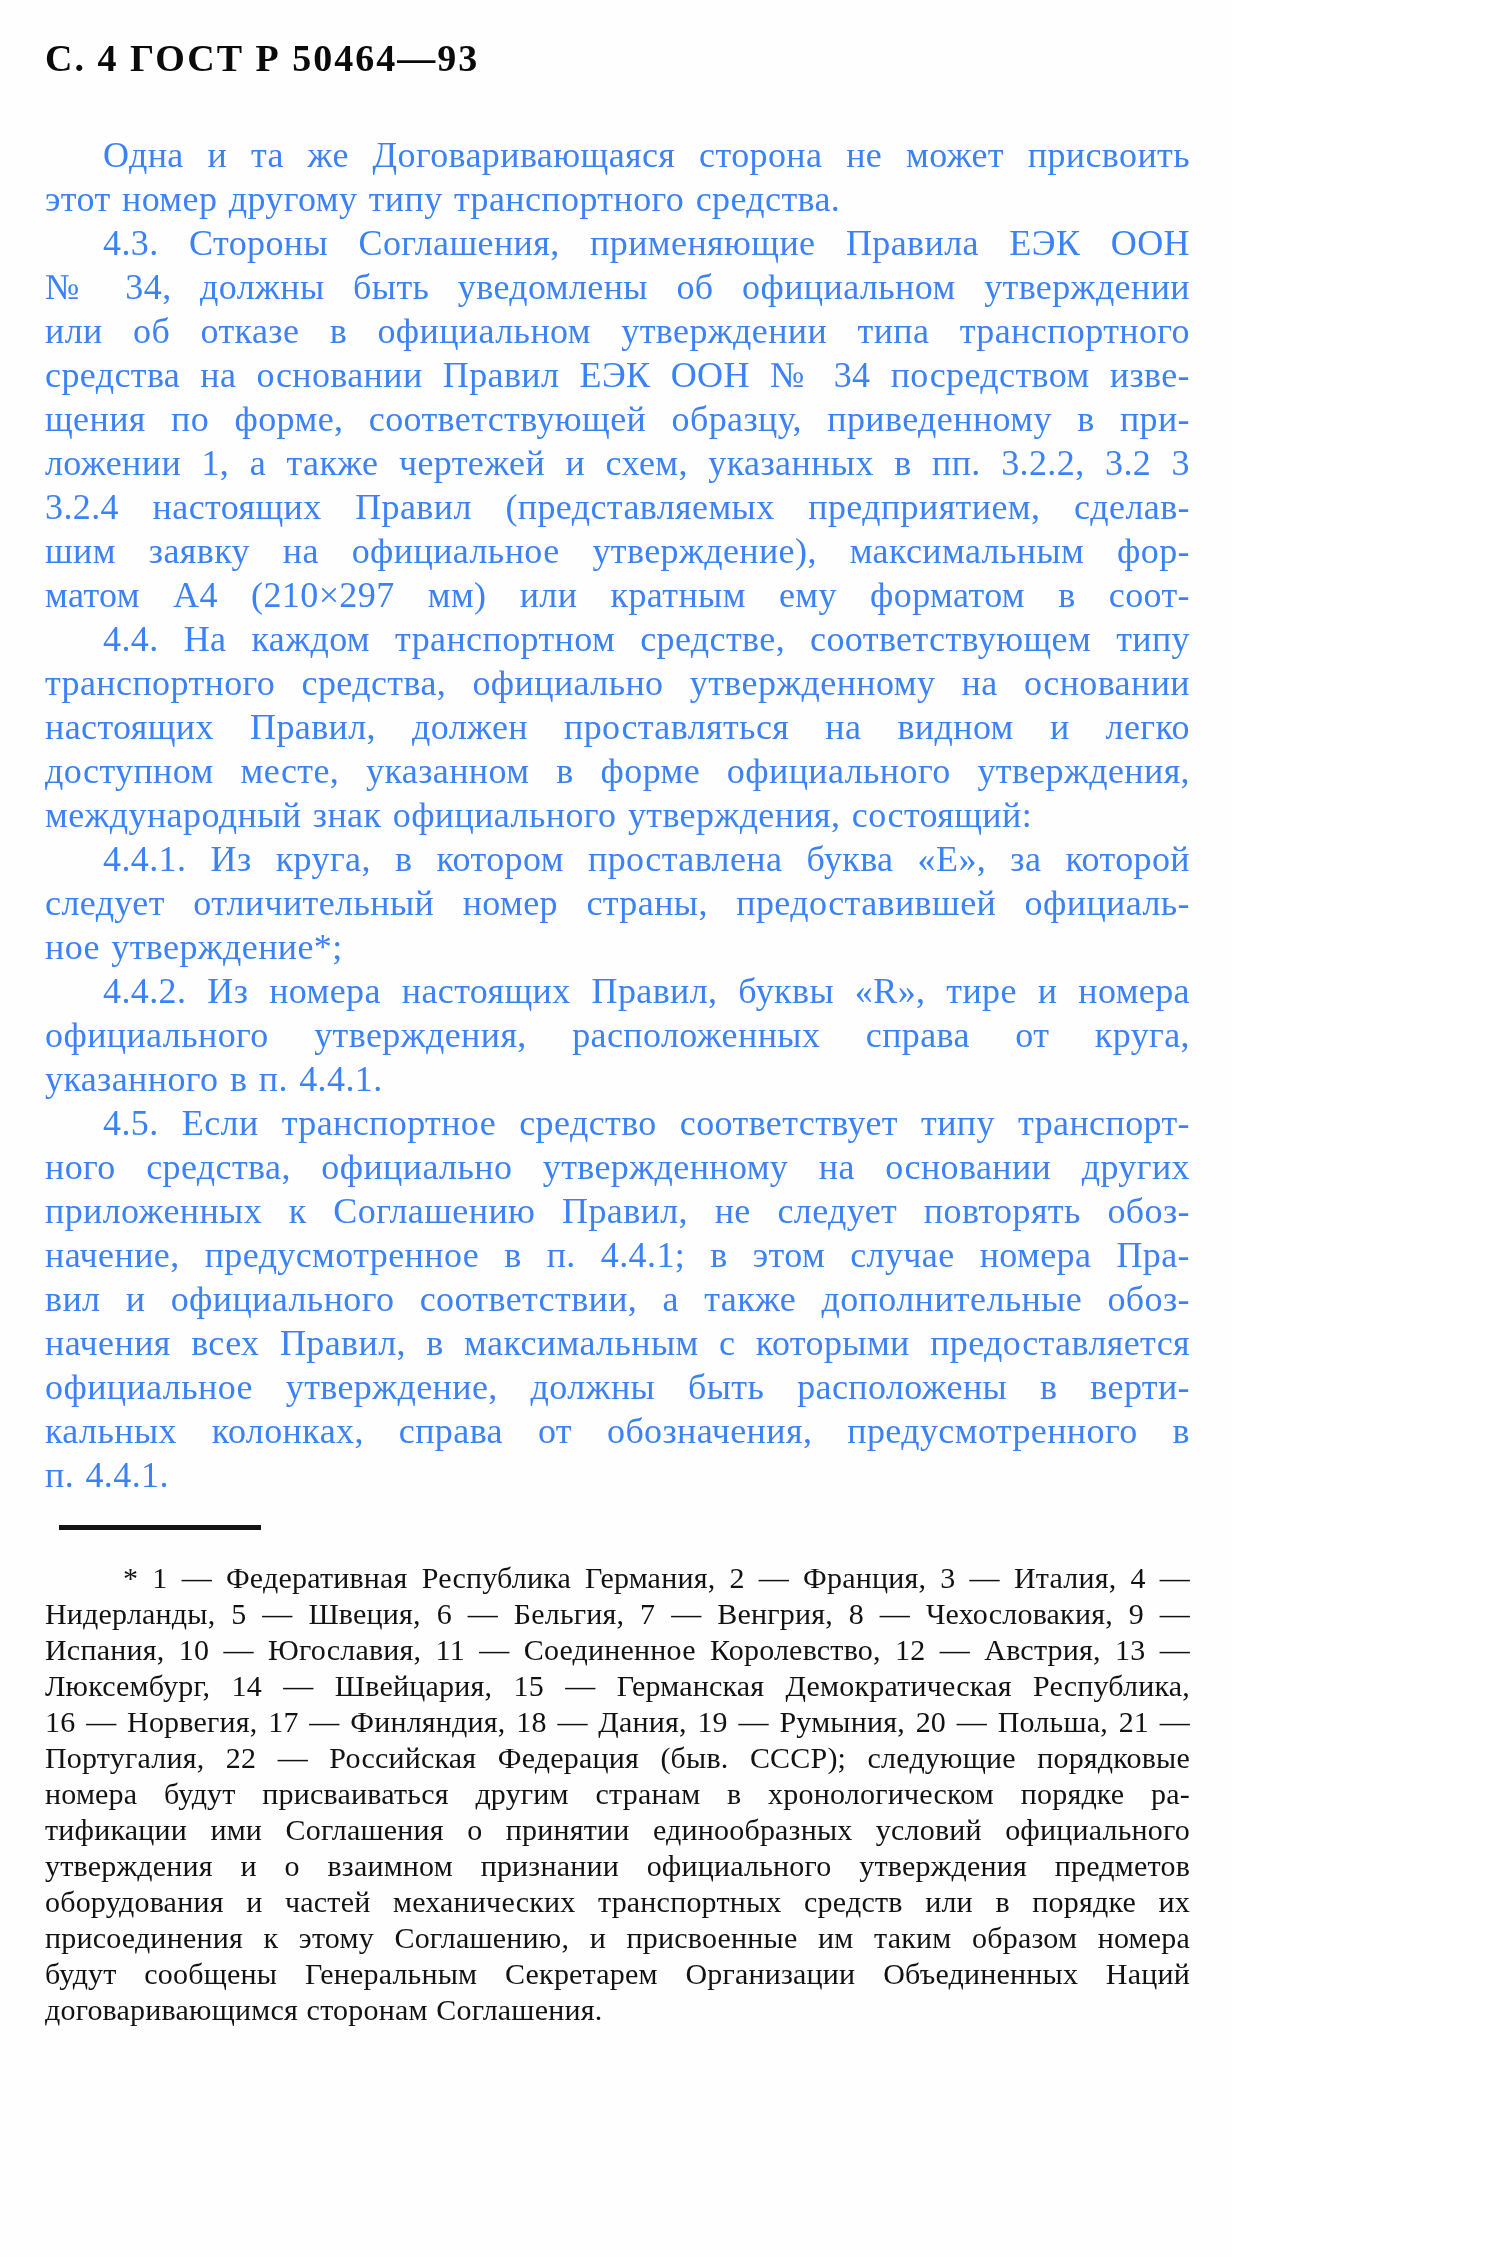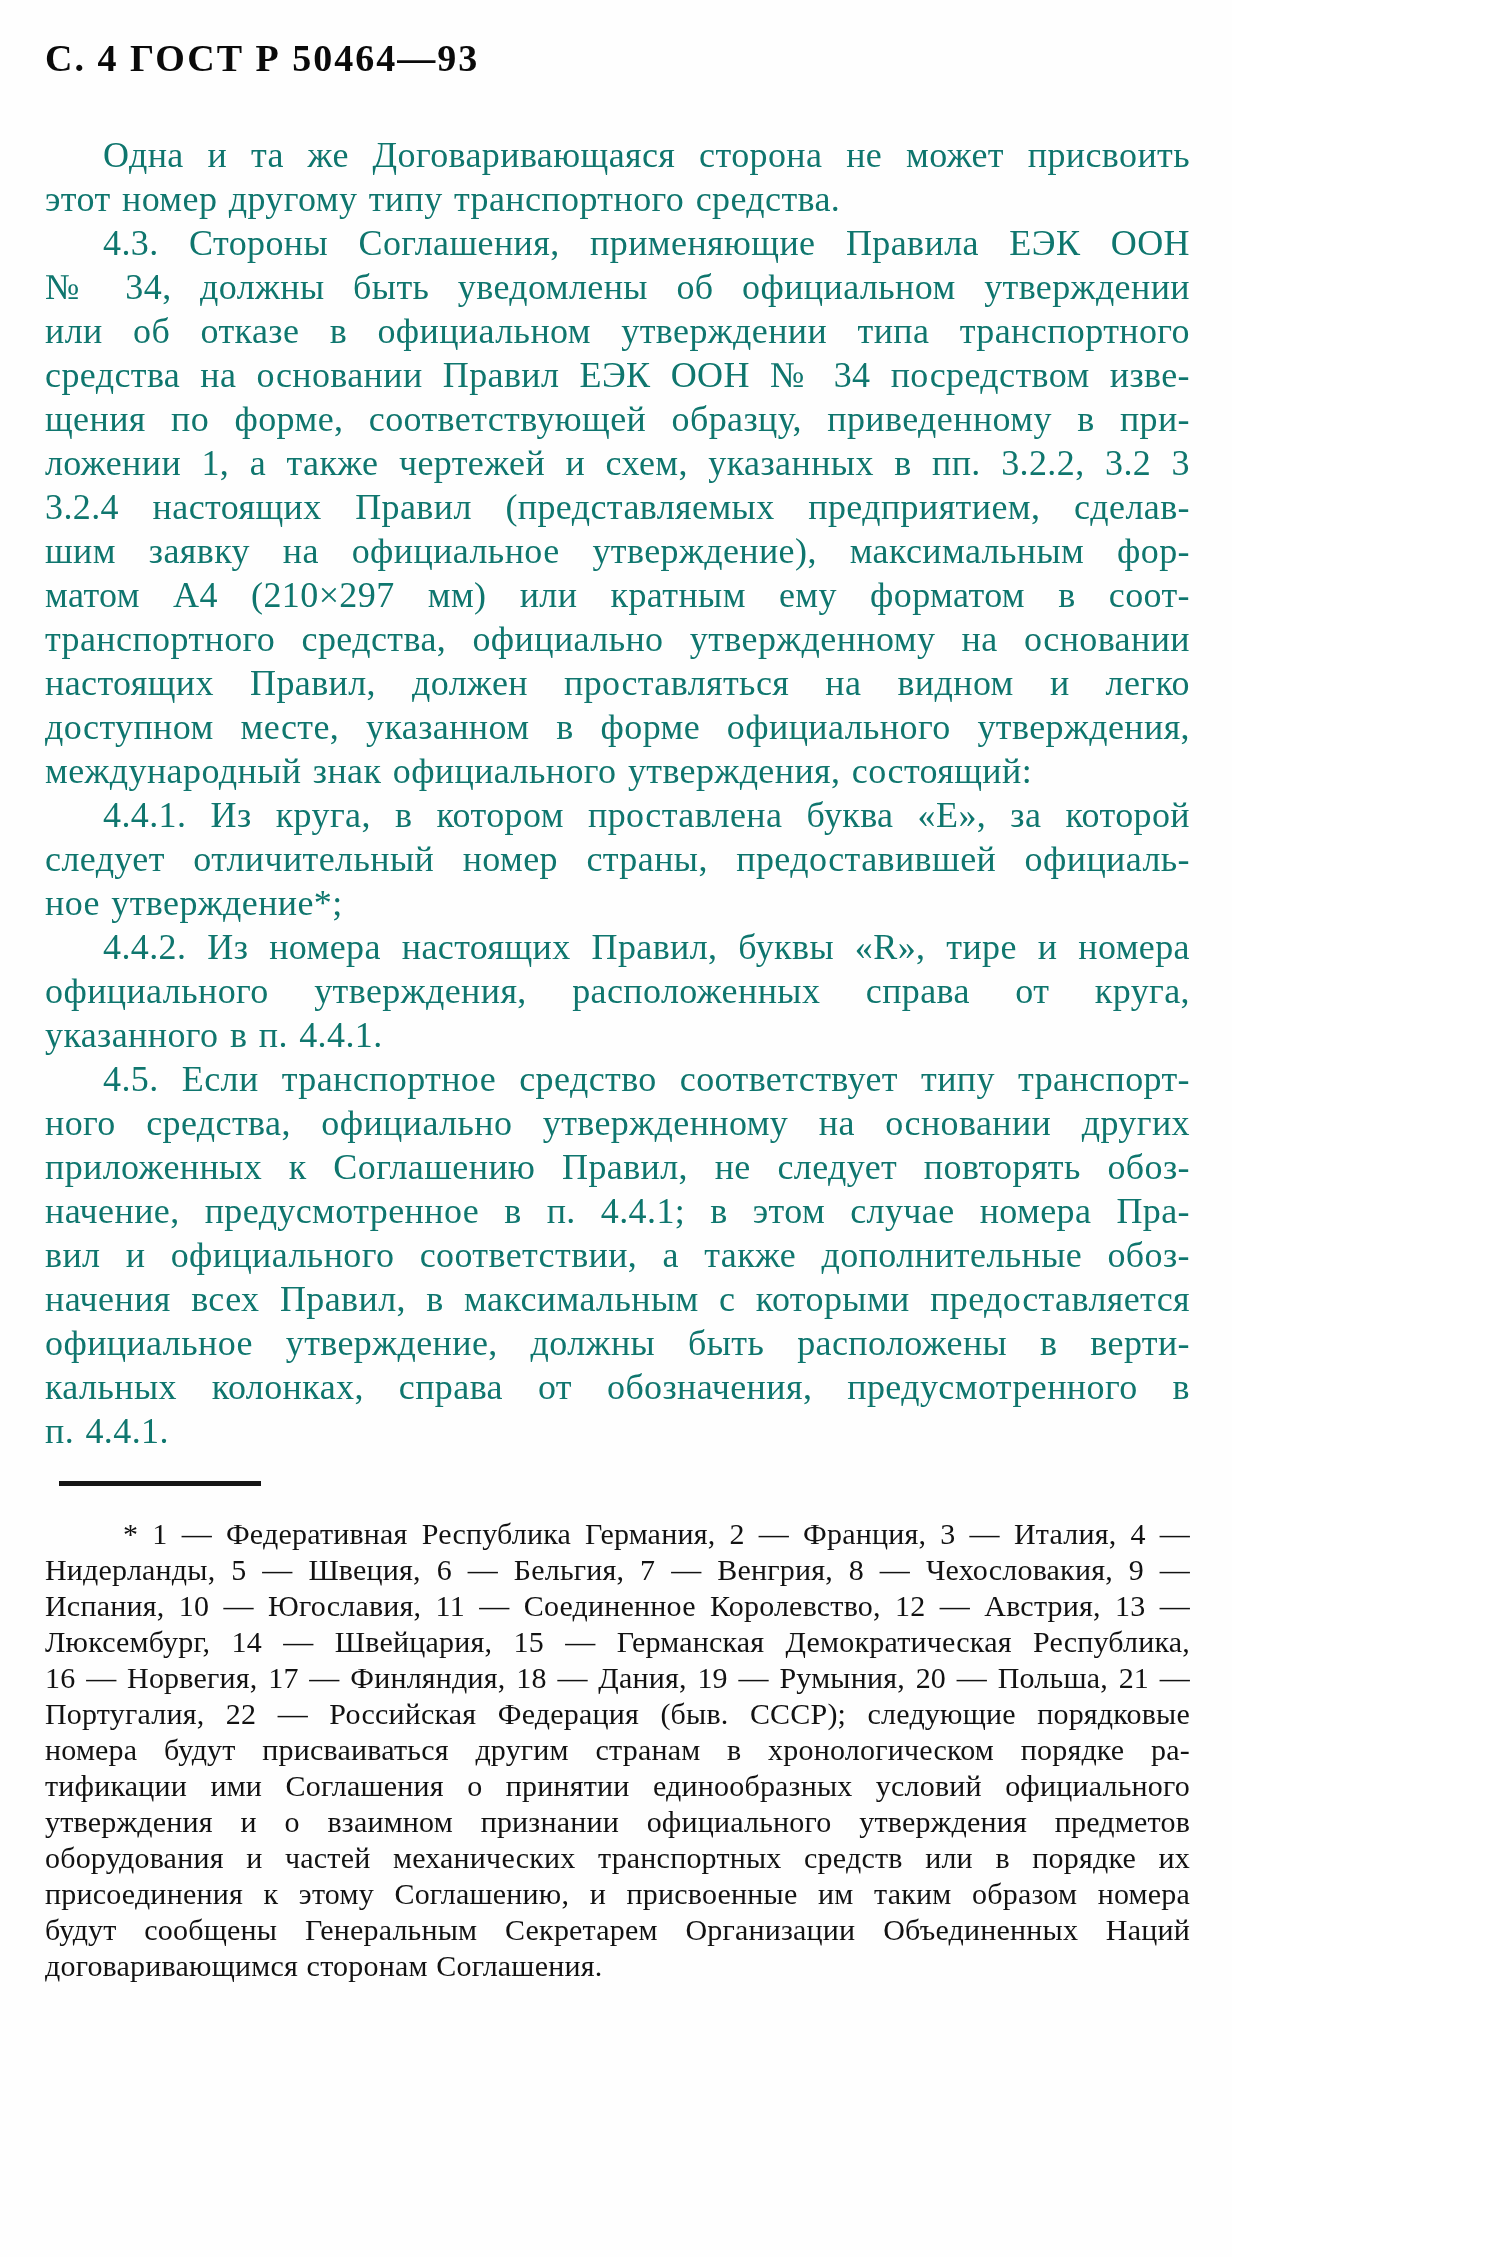--- a/index.html
+++ b/index.html
@@ -40,21 +40,21 @@
   }
   .line {
     font-size: 36px;
     line-height: 44px;
     height: 44px;
     white-space: nowrap;
     text-align: justify;
     text-align-last: justify;
     letter-spacing: 0.4px;
     word-spacing: 2px;
-    color: #0f766e;
+    color: #3b82f6;
   }
   .line.first {
     text-indent: 58px;
   }
   .line.last {
     text-align-last: left;
   }
   .footnote-rule {
     width: 202px;
     height: 5px;
@@ -101,20 +101,21 @@
           <div class="line">№ 34, должны быть уведомлены об официальном утверждении</div>
           <div class="line">или об отказе в официальном утверждении типа транспортного</div>
           <div class="line">средства на основании Правил ЕЭК ООН № 34 посредством изве-</div>
           <div class="line">щения по форме, соответствующей образцу, приведенному в при-</div>
           <div class="line">ложении 1, а также чертежей и схем, указанных в пп. 3.2.2, 3.2 3</div>
           <div class="line">3.2.4 настоящих Правил (представляемых предприятием, сделав-</div>
           <div class="line">шим заявку на официальное утверждение), максимальным фор-</div>
           <div class="line">матом А4 (210×297 мм) или кратным ему форматом в соот-</div>
         </div>
         <div class="paragraph">
+          <div class="line first">4.4. На каждом транспортном средстве, соответствующем типу</div>
           <div class="line">транспортного средства, официально утвержденному на основании</div>
           <div class="line">настоящих Правил, должен проставляться на видном и легко</div>
           <div class="line">доступном месте, указанном в форме официального утверждения,</div>
           <div class="line last">международный знак официального утверждения, состоящий:</div>
         </div>
         <div class="paragraph">
           <div class="line first">4.4.1. Из круга, в котором проставлена буква «Е», за которой</div>
           <div class="line">следует отличительный номер страны, предоставившей официаль-</div>
           <div class="line last">ное утверждение*;</div>
         </div>

